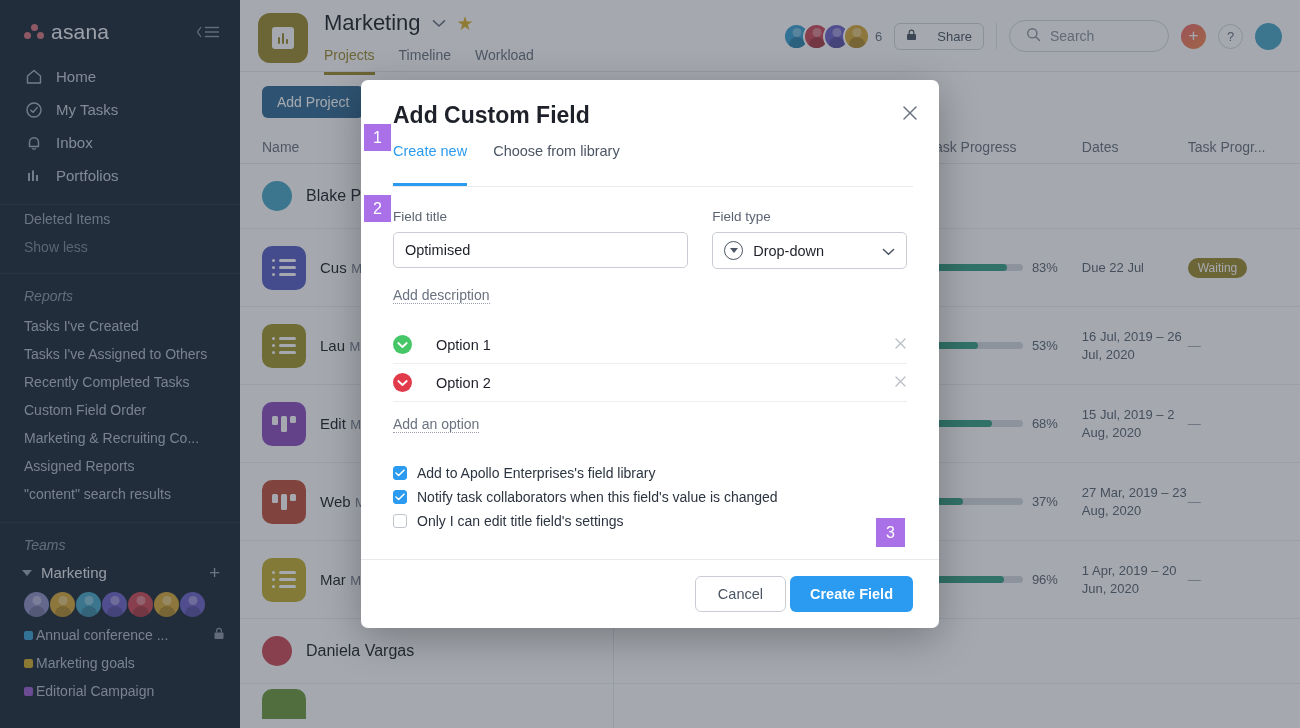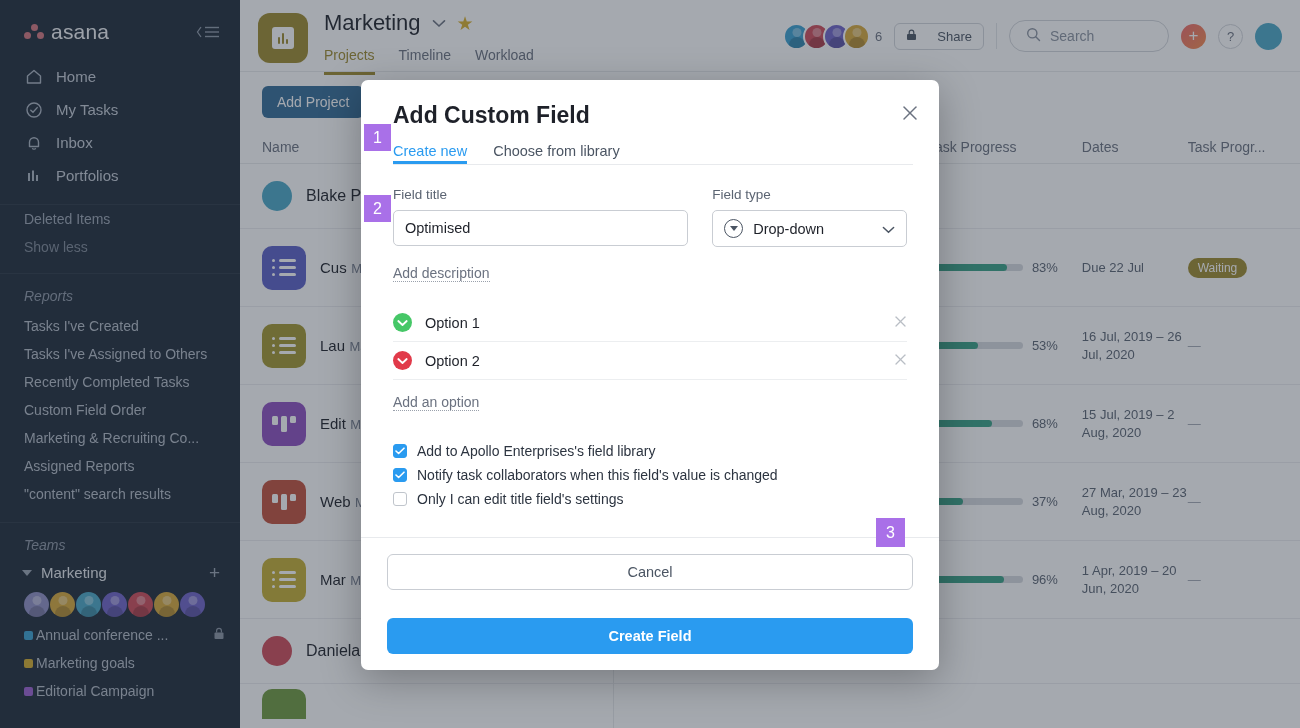--- a/index.html
+++ b/index.html
@@ -134,51 +134,51 @@
   .overlay { position:absolute; inset:0; background:rgba(40,50,64,.42); }
   .modal {
     position:absolute; left:361px; top:80px; width:578px;
     background:#fff; border-radius:7px; box-shadow: 0 10px 40px rgba(0,0,0,.28);
     overflow:visible;
   }
   .m-head { padding: 22px 26px 0 32px; position:relative; }
   .m-title { font-size:23px; color:#1e2129; font-weight:700; }
   .m-close { position:absolute; right:20px; top:24px; color:#6b7280; cursor:pointer; }
   .m-tabs { display:flex; gap:26px; margin-top:14px; border-bottom:1px solid #e8eaed; padding-left:0; position:relative;}
-  .m-tab { font-size:14.5px; color:#4b5563; padding-bottom:2px; cursor:pointer; }
+  .m-tab { font-size:14.5px; color:#4b5563; padding-bottom:24px; cursor:pointer; }
   .m-tab.active { color:#2a9bf0; border-bottom:3px solid #2a9bf0; }
 
   .m-body { padding: 22px 32px 0 32px; }
   .frow { display:flex; gap:24px; }
   .f-title-col { width:300px; }
   .f-type-col { width:198px; }
   .flabel { font-size:13.5px; color:#5b6472; margin-bottom:8px; }
   .finput { border:1px solid #c9cdd3; border-radius:5px; padding:9px 11px; font-size:14.5px; color:#1e2129; background:#fff;}
   .fselect { border:1px solid #c9cdd3; border-radius:5px; padding:8px 11px; font-size:14.5px; color:#1e2129; display:flex; align-items:center; gap:10px; cursor:pointer;}
   .dd-ico { width:19px;height:19px;border-radius:50%;border:1.4px solid #4b5563;display:flex;align-items:center;justify-content:center;flex:none;}
   .dd-ico s{display:block;width:0;height:0;border-left:4px solid transparent;border-right:4px solid transparent;border-top:5px solid #4b5563;text-decoration:none;}
   .fselect .cv { margin-left:auto; color:#4b5563; }
   .dashed-link { display:inline-block; font-size:14px; color:#6b7280; border-bottom:1px dotted #9aa1ac; margin-top:18px; cursor:pointer; }
 
   .opts { margin-top:22px; }
-  .opt-row { display:flex; align-items:center; gap:13px; padding: 9px 0; border-bottom:1px solid #eceef0; }
+  .opt-row { display:flex; align-items:center; gap:24px; padding: 9px 0; border-bottom:1px solid #eceef0; }
   .opt-dot { width:19px;height:19px;border-radius:50%;flex:none;display:flex;align-items:center;justify-content:center;color:#fff;}
   .opt-dot svg{display:block;}
   .opt-txt { font-size:14.5px; color:#1e2129; flex:1; }
   .opt-x { color:#b9bec5; cursor:pointer; }
   .add-opt { display:inline-block; font-size:14px; color:#6b7280; border-bottom:1px dotted #9aa1ac; margin-top:14px; cursor:pointer; }
 
   .checks { margin-top:28px; }
   .chk-row { display:flex; align-items:center; gap:10px; padding:4px 0; }
   .cbox { width:14px;height:14px;border-radius:3px;border:1.4px solid #c0c5cc;flex:none;display:flex;align-items:center;justify-content:center;background:#fff;cursor:pointer;}
   .cbox.on { background:#2a9bf0; border-color:#2a9bf0; }
   .cbox.on svg{display:block;}
   .chk-lbl { font-size:14px; color:#2c3440; }
 
-  .m-foot { margin-top:26px; border-top:1px solid #e8eaed; padding: 16px 26px; display:flex; justify-content:flex-end; gap:28px;flex-direction:column; }
+  .m-foot { margin-top:26px; border-top:1px solid #e8eaed; padding: 16px 26px; display:flex; justify-content:flex-end; gap:4px; }
   .btn-cancel { border:1px solid #c9cdd3; border-radius:6px; padding:9px 22px; font-size:14.5px; color:#4b5563; background:#fff; cursor:pointer; }
   .btn-create { border-radius:6px; padding:10px 20px; font-size:14.5px; color:#fff; background:#2a9bf0; border:none; cursor:pointer; font-weight:700;}
 
   
   .step { position:absolute; width:27px; height:27px; background:#a970e8; color:#fff;
           display:flex; align-items:center; justify-content:center; font-size:16px; z-index:60; }
   #step1 { left:364px; top:124px; }
   #step2 { left:364px; top:195px; }
   #step3 { left:876px; top:518px; width:29px; height:29px; }
 </style>

